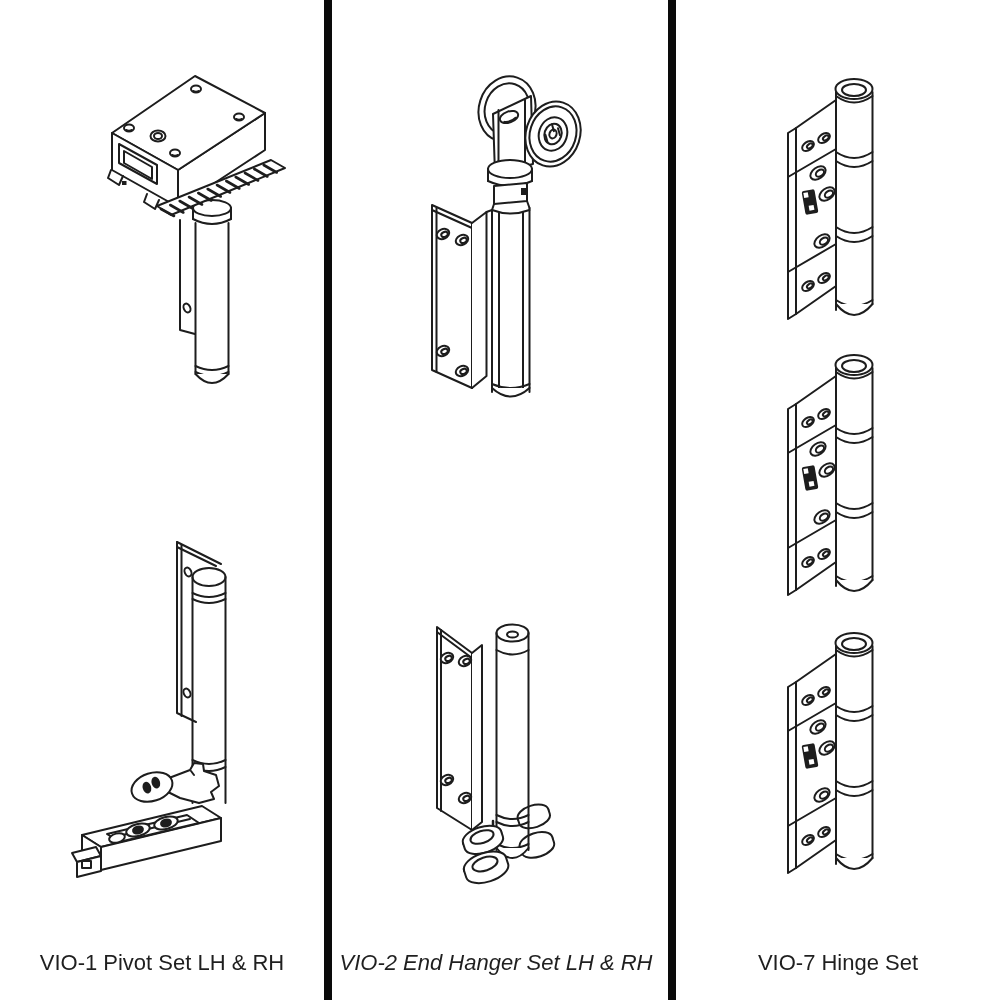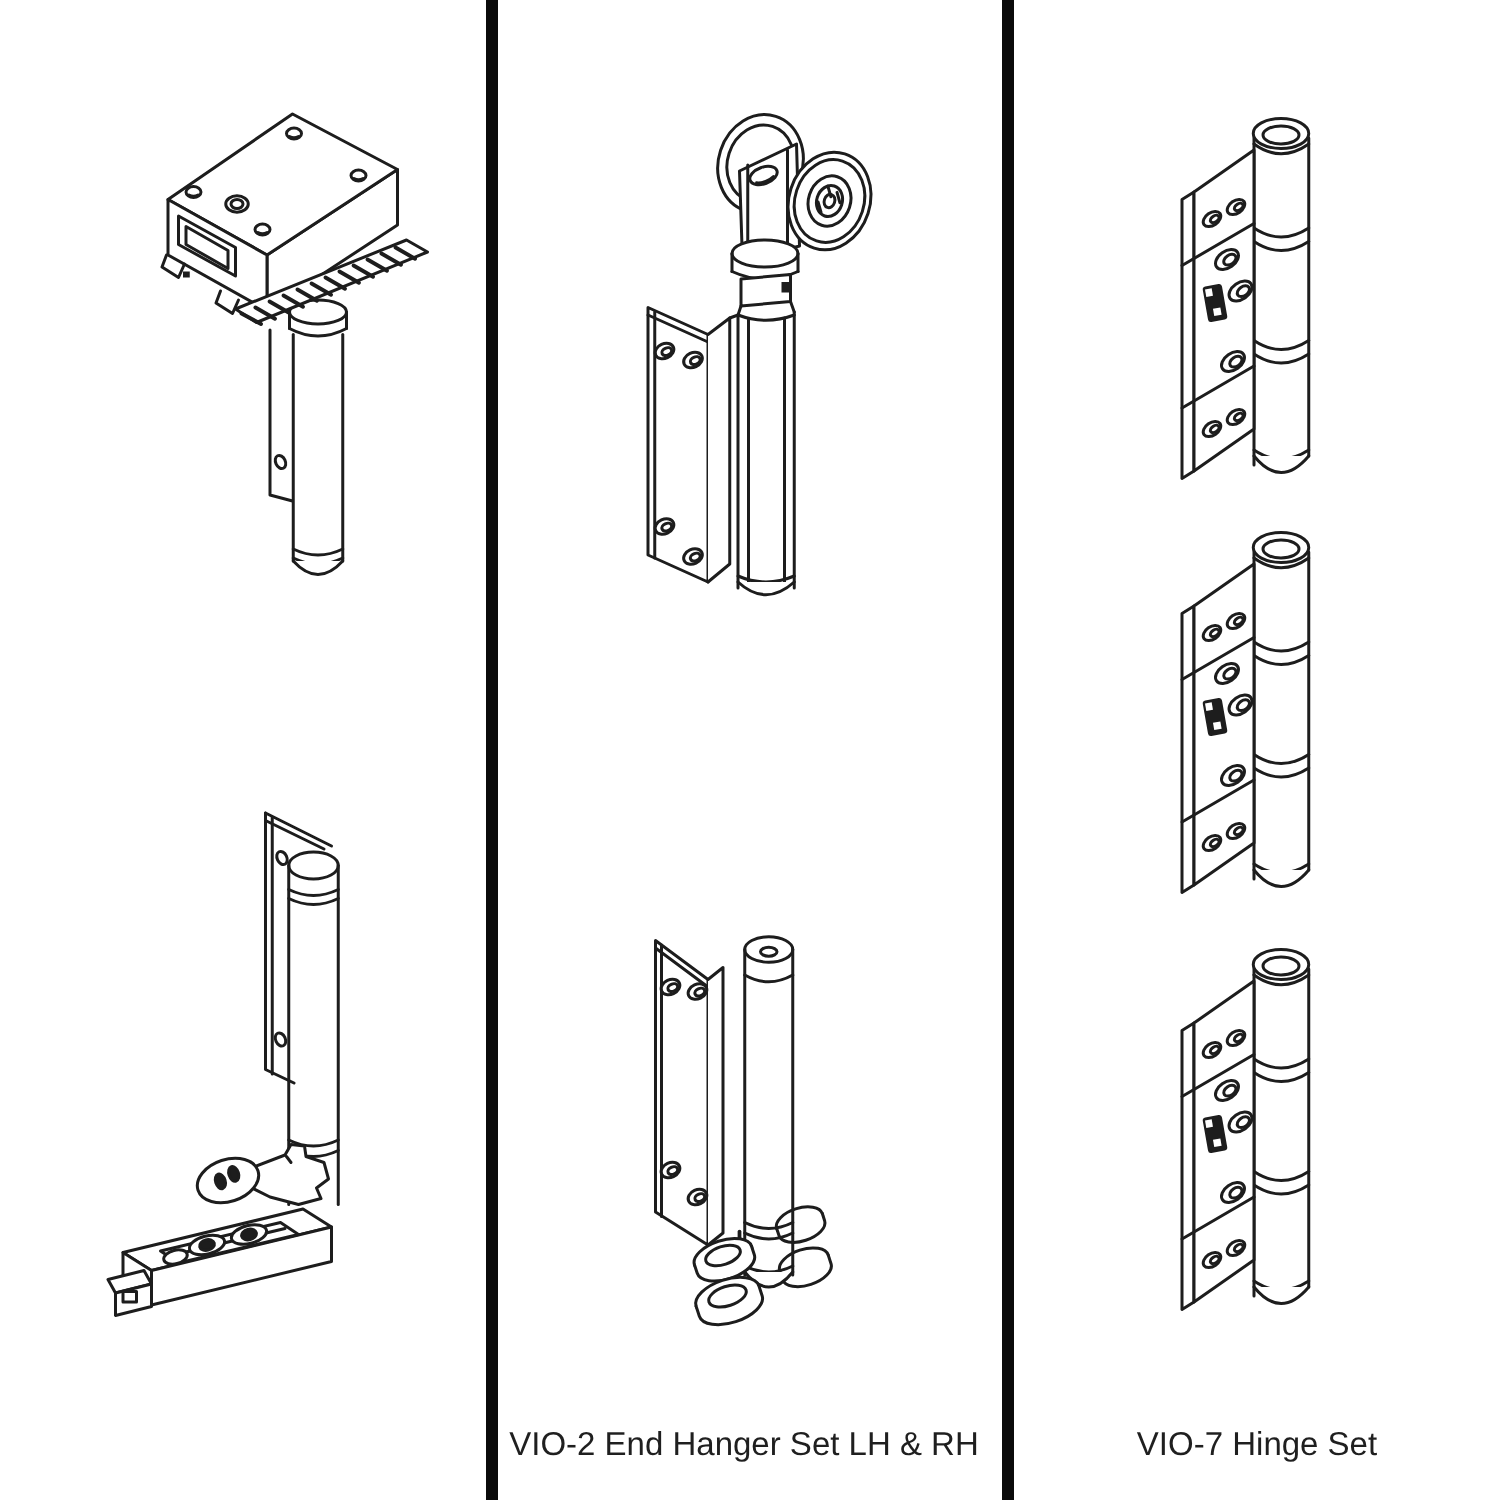--- a/index.html
+++ b/index.html
@@ -18,21 +18,21 @@
   #fig-hinge-1{left:786px;top:76px;width:88px;height:248px;}
   #fig-hinge-2{left:786px;top:352px;width:88px;height:248px;}
   #fig-hinge-3{left:786px;top:630px;width:88px;height:248px;}
   .fig svg{display:block;width:100%;height:100%;}
   .col-label{
     position:absolute;top:946px;height:34px;line-height:34px;
     text-align:center;font-size:22px;font-weight:500;color:#1f1f1f;
     white-space:nowrap;
   }
   #label-1{left:0;width:324px;}
-  #label-2{left:332px;width:328px;}
+  #label-2{left:332px;width:328px;font-style:italic;}
   #label-3{left:676px;width:324px;}
 </style>
 </head>
 <body>
 
 <div class="stage">
 
   <div class="divider" id="divider-1"></div>
   <div class="divider" id="divider-2"></div>
 
@@ -352,16 +352,17 @@
     <svg viewBox="0 0 88 248">
         <use href="#sym-hinge" xlink:href="#sym-hinge"></use>
       </svg>
   </div>
   <div class="fig" id="fig-hinge-3">
     <svg viewBox="0 0 88 248">
         <use href="#sym-hinge" xlink:href="#sym-hinge"></use>
       </svg>
   </div>
 
+  <div class="col-label" id="label-1">VIO-1 Pivot Set LH &amp; RH</div>
   <div class="col-label" id="label-2">VIO-2 End Hanger Set LH &amp; RH</div>
   <div class="col-label" id="label-3">VIO-7 Hinge Set</div>
 
 </div>
 
 </body></html>

